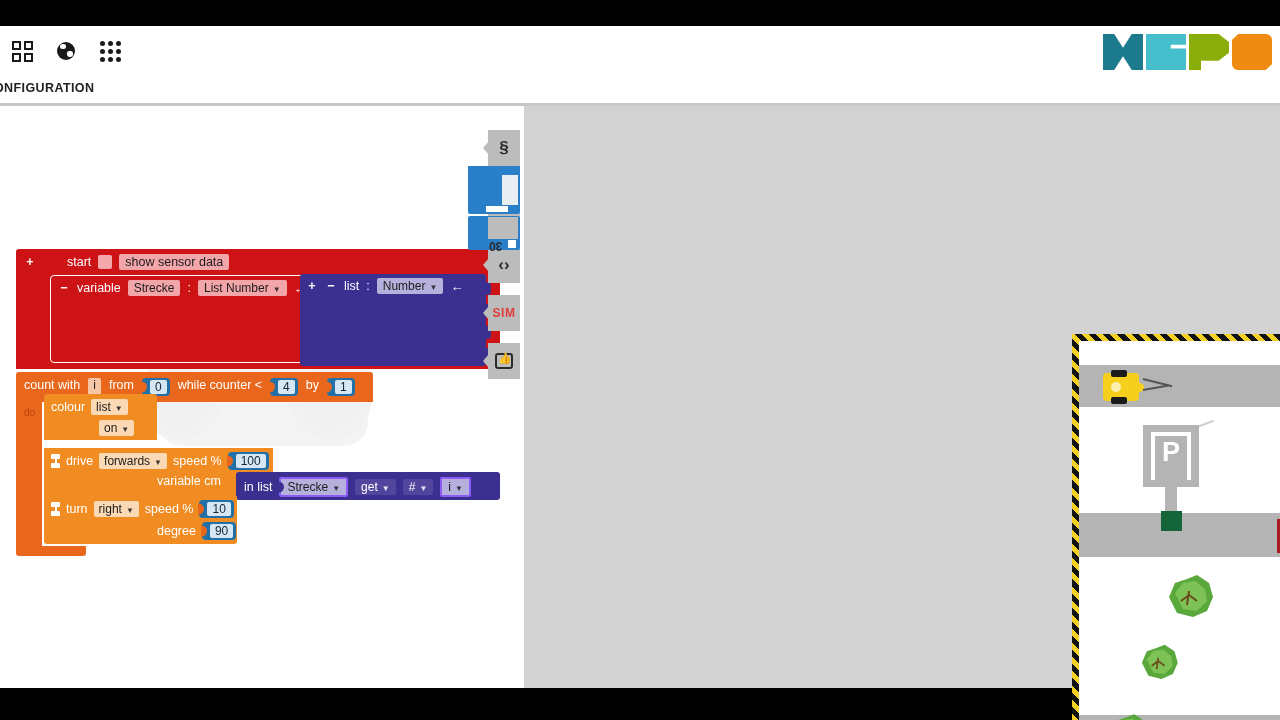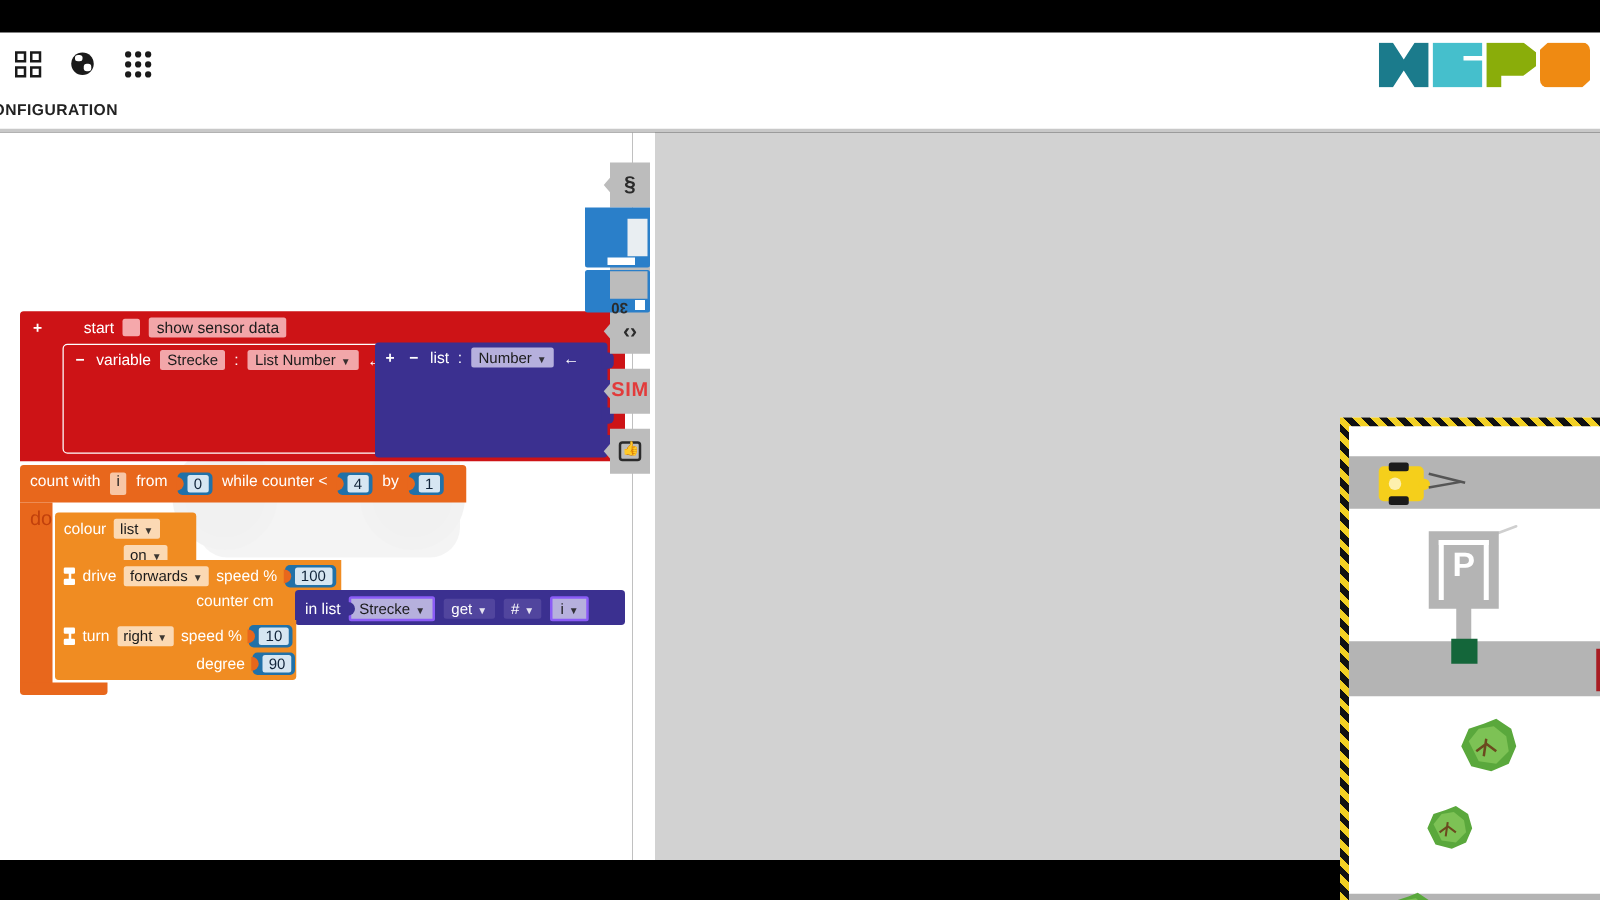--- a/index.html
+++ b/index.html
@@ -121,27 +121,27 @@
     background:#d6e6f2; color:#10243a; border-radius:2px;
     padding:0 5px; font-size:12px; min-width:15px; text-align:center;
   }
   .loop-left-spine {
     position:absolute; left:16px; top:296px; width:26px; height:150px; background:#e8671c;
   }
   .loop-foot {
     position:absolute; left:16px; top:440px; width:70px; height:10px; background:#e8671c;
     border-radius:0 0 3px 3px;
   }
-  .do-label { position:absolute; left:24px; top:301px; font-size:16px; color:#c2410c; }
+  .do-label { position:absolute; left:24px; top:301px; font-size:10px; color:#c2410c; }
 
   
   .stmt {
     position:absolute; left:44px; background:#f08c22; color:#fff; font-size:12.5px;
   }
-  .stmt-colour { top:304px; width:113px; height:46px; border-radius:3px 3px 0 0;padding-left:39px; }
+  .stmt-colour { top:288px; width:113px; height:46px; border-radius:3px 3px 0 0;padding-left:39px; }
   .stmt-drive  { top:342px; width:229px; height:48px; }
   .stmt-turn   { top:390px; width:193px; height:48px; border-radius:0 0 3px 3px; }
   .pill-lightorange { background:#fbd9b4; color:#1b1b1b; border-radius:2px; padding:1px 5px; font-size:12px; }
   .row { display:flex; align-items:center; gap:6px; }
   .motor-icon {
     display:inline-block; width:9px; height:14px; position:relative;
   }
   .motor-icon::before, .motor-icon::after {
     content:""; position:absolute; left:0; width:9px; height:5px; background:#fff; border-radius:1px;
   }
@@ -163,21 +163,21 @@
     position:relative; width:32px; height:36px; background:#bcbcbc;
     display:flex; align-items:center; justify-content:center;
     margin-bottom:3px; cursor:pointer; color:#2b2b2b;
     font-size:17px; font-weight:bold;
   }
   .tb-btn::before {
     content:""; position:absolute; left:-5px; top:50%; transform:translateY(-50%);
     border-top:7px solid transparent; border-bottom:7px solid transparent;
     border-right:6px solid #bcbcbc;
   }
-  .tb-btn.sim { color:#e23b3b; font-size:16px; letter-spacing:.5px; }
+  .tb-btn.sim { color:#e23b3b; font-size:12px; letter-spacing:.5px; }
   .tb-gap { height:9px; }
   .tb-bubble {
     width:17px; height:12px; border:2px solid #2b2b2b; border-radius:3px;
     display:flex; align-items:center; justify-content:center; position:relative;
   }
   .tb-bubble i { width:2px; height:2px; background:#2b2b2b; border-radius:50%; margin:0 1px; }
   .tb-bubble::after {
     content:""; position:absolute; left:3px; bottom:-5px;
     border-left:4px solid transparent; border-right:3px solid transparent;
     border-top:5px solid #2b2b2b;
@@ -373,21 +373,21 @@
             <i></i>
           </span>
         <span>drive</span>
         <span class="pill-lightorange"><span>forwards</span><span class="caret">▼</span></span>
         <span>speed %</span>
         <span class="numslot">
             <span class="num">100</span>
           </span>
       </div>
       <div class="row" style="position:absolute;left:113px;top:26px">
-        <span>counter cm</span>
+        <span>variable cm</span>
       </div>
     </div>
 
     <div class="inlist-block">
       <div class="inlist-row">
         <span>in list</span>
         <span class="numslot on-blue" style="background:transparent;padding:0">
           <span class="pill-lav2"><span>Strecke</span><span class="caret">▼</span></span>
         </span>
         <span class="pill-dark"><span>get</span><span class="caret">▼</span></span>

